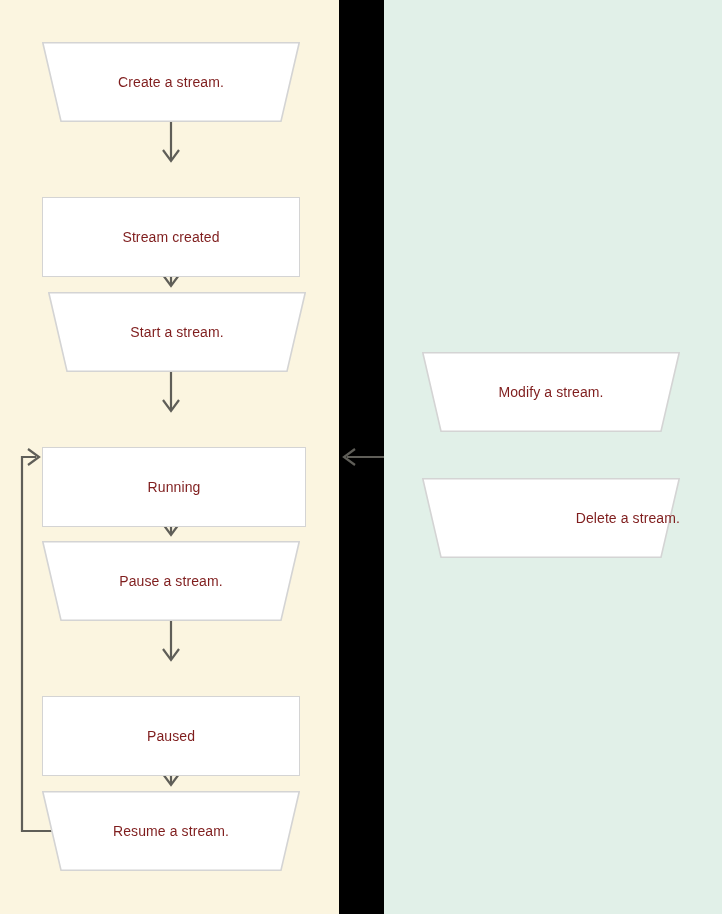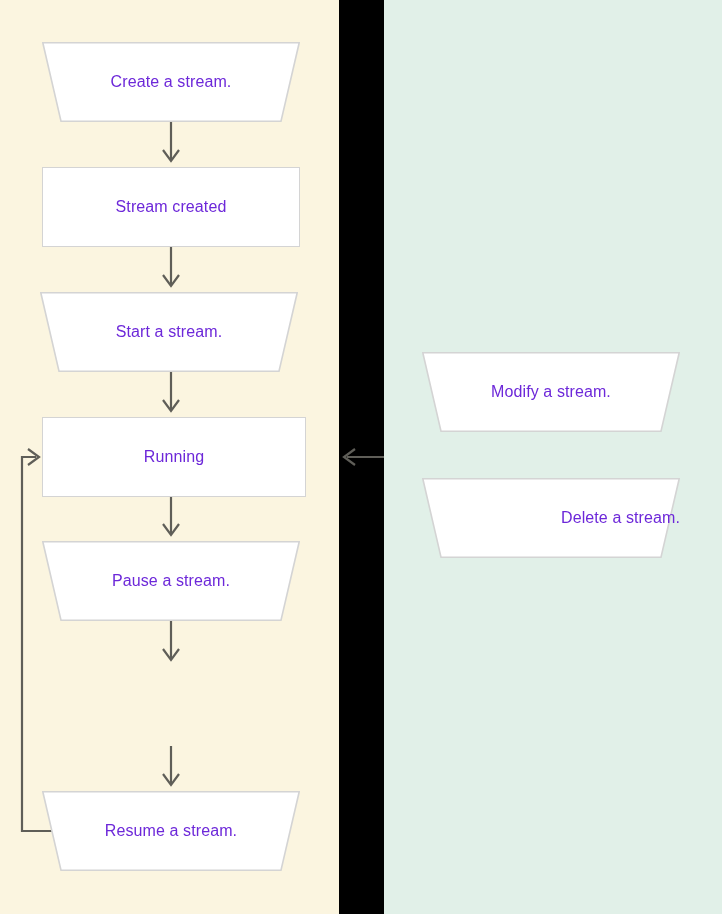--- a/index.html
+++ b/index.html
@@ -41,30 +41,31 @@
   .node {
     position: absolute;
     box-sizing: border-box;
     display: flex;
     align-items: center;
     justify-content: center;
   }
   .node .node-label {
     position: relative;
     z-index: 2;
-    font-size: 16px;
+    font-size: 14px;
     line-height: 1.2;
-    color: #6d28d9;
+    color: #7f1d1d;
     white-space: nowrap;
     letter-spacing: .1px;
   }
   
   .node.rect {
     background: #ffffff;
     border: 1px solid #d4d4d4;
+    margin-top: 30px;
   }
   
   .node.trap {
     background: transparent;
     border: none;
   }
   .node.trap .trap-shape {
     position: absolute;
     left: 0;
     top: 0;
@@ -138,38 +139,41 @@
     <svg class="trap-shape" viewBox="0 0 258 80" preserveAspectRatio="none">
       <polygon points="0.8,0.8 257.2,0.8 239,79.2 19,79.2"></polygon>
     </svg>
     <span class="node-label">Create a stream.</span>
   </div>
 
   <div class="node rect" style="left:42px; top:167px; width:258px; height:80px;">
     <span class="node-label">Stream created</span>
   </div>
 
-  <div class="node trap" style="left:40px; top:292px; width:258px; height:80px;">
+  <div class="node trap" style="left:48px; top:292px; width:258px; height:80px;">
     <svg class="trap-shape" viewBox="0 0 258 80" preserveAspectRatio="none">
       <polygon points="0.8,0.8 257.2,0.8 239,79.2 19,79.2"></polygon>
     </svg>
     <span class="node-label">Start a stream.</span>
   </div>
 
   <div class="node rect" style="left:42px; top:417px; width:264px; height:80px;">
     <span class="node-label">Running</span>
   </div>
 
   <div class="node trap" style="left:42px; top:541px; width:258px; height:80px;text-align:center;">
     <svg class="trap-shape" viewBox="0 0 258 80" preserveAspectRatio="none">
       <polygon points="0.8,0.8 257.2,0.8 239,79.2 19,79.2"></polygon>
     </svg>
     <span class="node-label">Pause a stream.</span>
   </div>
 
+  <div class="node rect" style="left:42px; top:666px; width:258px; height:80px;">
+    <span class="node-label">Paused</span>
+  </div>
 
   <div class="node trap" style="left:422px; top:352px; width:258px; height:80px;">
     <svg class="trap-shape" viewBox="0 0 258 80" preserveAspectRatio="none">
       <polygon points="0.8,0.8 257.2,0.8 239,79.2 19,79.2"></polygon>
     </svg>
     <span class="node-label">Modify a stream.</span>
   </div>
 
   <div class="node trap" style="left:42px; top:791px; width:258px; height:80px;">
     <svg class="trap-shape" viewBox="0 0 258 80" preserveAspectRatio="none">

